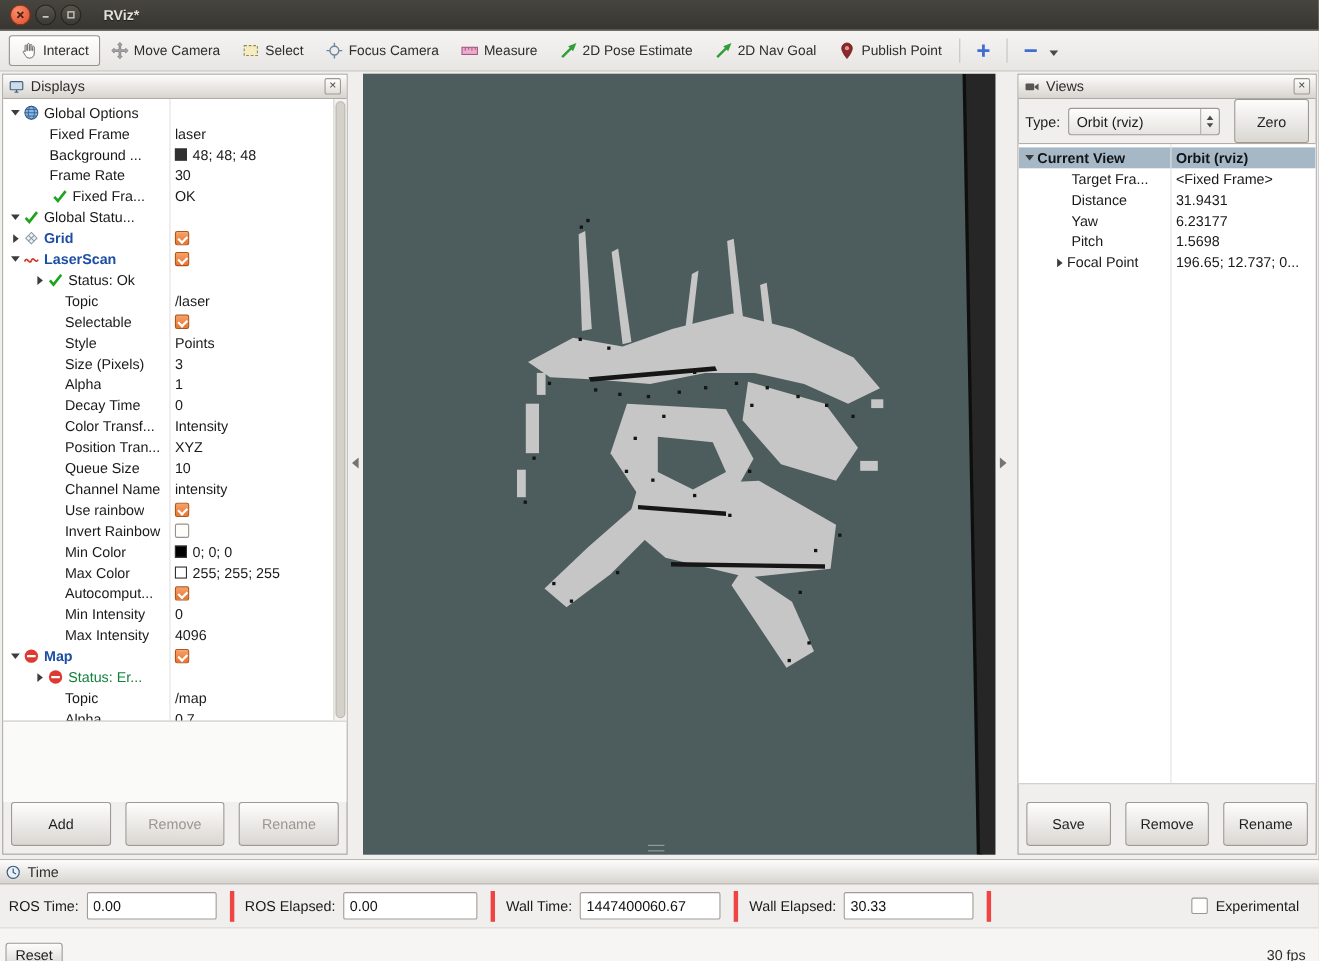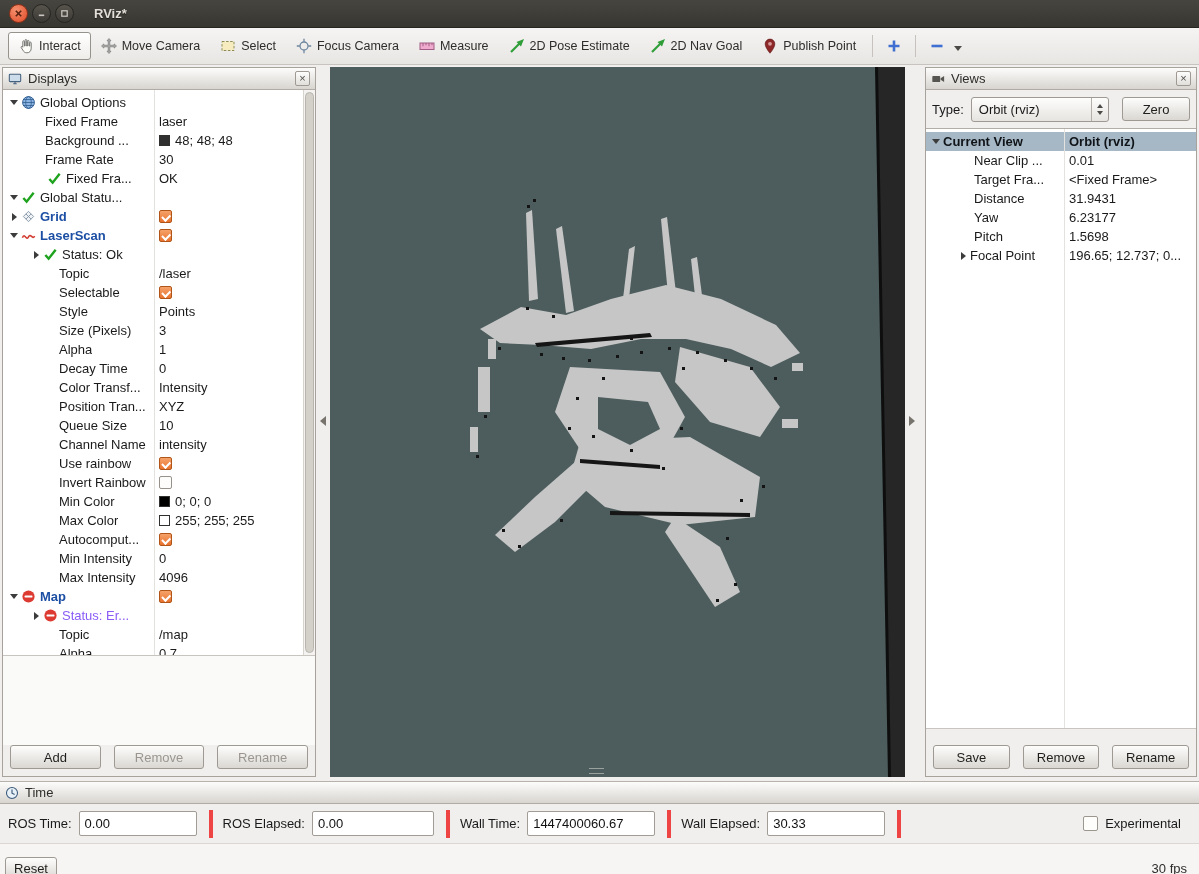--- a/index.html
+++ b/index.html
@@ -43,21 +43,21 @@
   .row{height:19px;display:flex;align-items:center;}
   .nc{display:flex;align-items:center;height:100%;overflow:hidden;white-space:nowrap;flex:0 0 auto;}
   .vc{display:flex;align-items:center;gap:5px;padding-left:5px;overflow:hidden;white-space:nowrap;flex:1;height:100%;}
   .exp{width:14px;flex:0 0 14px;display:inline-flex;justify-content:center;}
   .exp.open::before{content:'';border-left:4px solid transparent;border-right:4px solid transparent;border-top:5px solid #3c3c3c;}
   .exp.closed::before{content:'';border-top:4px solid transparent;border-bottom:4px solid transparent;border-left:5px solid #3c3c3c;}
   .ticn{width:15px;height:15px;flex:0 0 15px;display:inline-flex;margin-right:4px;}
   .ticn svg{width:15px;height:15px;}
   .lbl{overflow:hidden;}
   .dn{color:#1c4fa4;font-weight:bold;}
-  .err{color:#8b5cf6;}
+  .err{color:#15803d;}
   .cb{width:13px;height:13px;border:1px solid #96928b;border-radius:2px;background:#fdfdfc;position:relative;flex:0 0 13px;}
   .cb.on{background:linear-gradient(#f5a26a,#e9732e);border-color:#b05418;}
   .cb.on::after{content:'';position:absolute;left:2px;top:2.5px;width:6px;height:3.5px;
     border-left:2px solid #fff;border-bottom:2px solid #fff;transform:rotate(-45deg);}
   .sw{width:11px;height:11px;border:1px solid #30302e;flex:0 0 11px;}
 
   
   .d-tree .nc{width:151px;}
   .r-top .nc{padding-left:4px;}
   .r-opt .nc{padding-left:42px;}
@@ -67,21 +67,21 @@
 
   
   .displays{left:2px;top:67px;width:314px;height:710px;}
   .d-tree{height:566px;flex:0 0 566px;border-bottom:1px solid #c8c5c0;}
   .d-tree .cdiv{left:151px;}
   .scrollbar{position:absolute;top:0;right:0;bottom:0;width:12px;background:#f4f3f1;border-left:1px solid #d7d4cf;}
   .scrollbar .thumb{position:absolute;left:1px;right:1px;top:2px;bottom:2px;background:#d4d1cb;border:1px solid #b9b5ae;border-radius:5px;}
   .spacer{flex:1;background:#fafaf9;}
   .pbtns{flex:0 0 24px;display:flex;gap:13px;padding:0 7px;margin-bottom:7px;}
   .btn{background:linear-gradient(#fdfdfc,#dad7d2);border:1px solid #9e9a93;border-radius:3px;
-    font-size:13px;color:#1f1e1c;display:flex;align-items:center;justify-content:center;height:24px;}
+    font-size:13px;color:#1f1e1c;display:flex;align-items:center;justify-content:center;height:40px;}
   .btn.disabled{color:#9a968f;}
   .pbtns .btn{flex:1;}
 
   
   .viewport{position:absolute;left:330px;top:67px;width:575px;height:710px;background:#4d5c5c;overflow:hidden;}
   .viewport svg{position:absolute;left:0;top:0;width:100%;height:100%;}
   .vhandle{position:absolute;left:589px;top:768px;width:15px;height:6px;border-top:1px solid #9aa2a0;border-bottom:1px solid #9aa2a0;}
   .sp-arrow{position:absolute;width:0;height:0;}
   .sp-left{left:320px;top:416px;border-top:5px solid transparent;border-bottom:5px solid transparent;border-right:6px solid #77746e;}
   .sp-right{left:909px;top:416px;border-top:5px solid transparent;border-bottom:5px solid transparent;border-left:6px solid #77746e;}
@@ -661,28 +661,20 @@
       <div class="row v-top sel">
         <div class="nc">
           <span class="exp open"></span>
           <span class="lbl">Current View</span>
         </div>
         <div class="vc">
             <span>Orbit (rviz)</span>
           </div>
       </div>
 
-      <div class="row v-prop">
-        <div class="nc">
-            <span class="lbl">Near Clip ...</span>
-          </div>
-        <div class="vc">
-            <span>0.01</span>
-          </div>
-      </div>
 
       <div class="row v-prop">
         <div class="nc">
             <span class="lbl">Target Fra...</span>
           </div>
         <div class="vc">
             <span>&lt;Fixed Frame&gt;</span>
           </div>
       </div>
 

